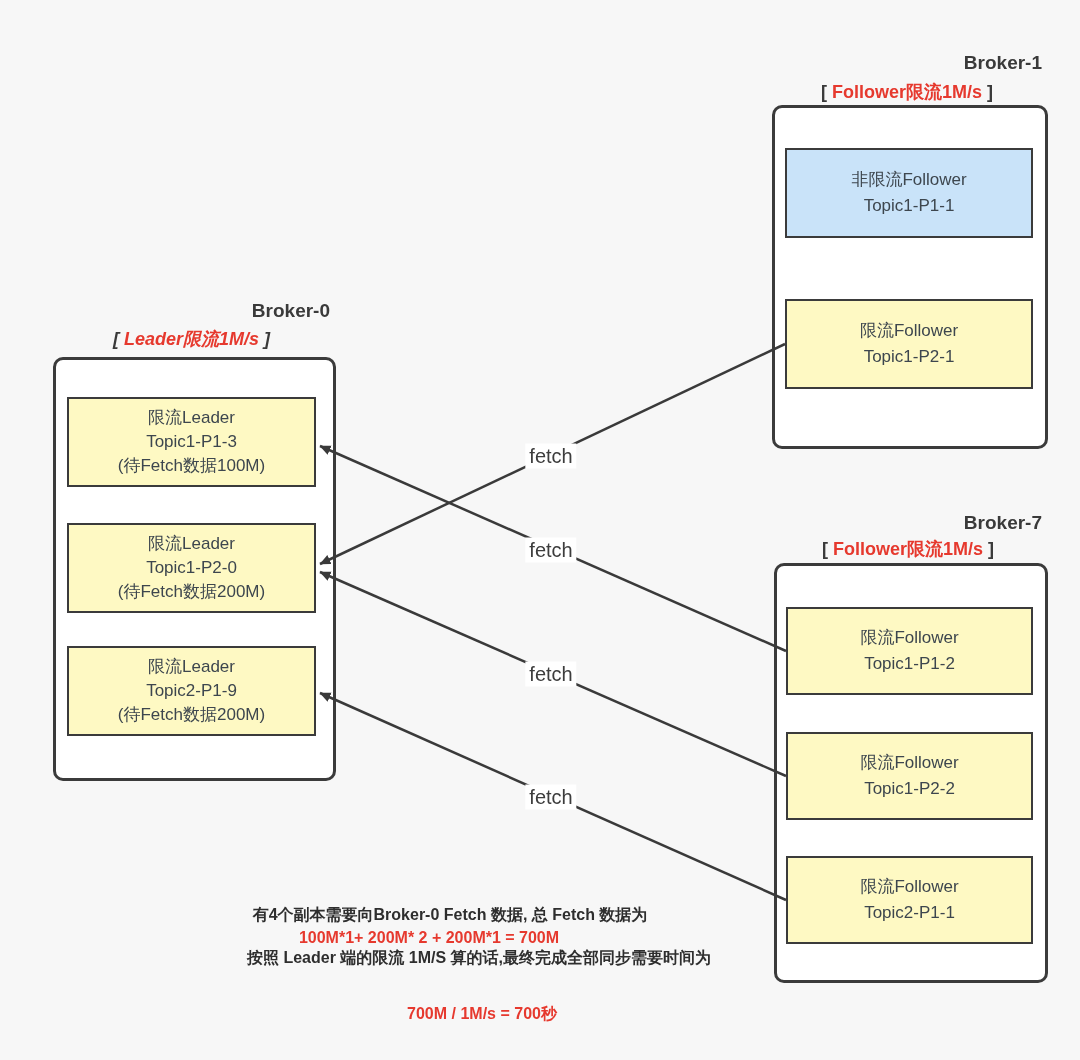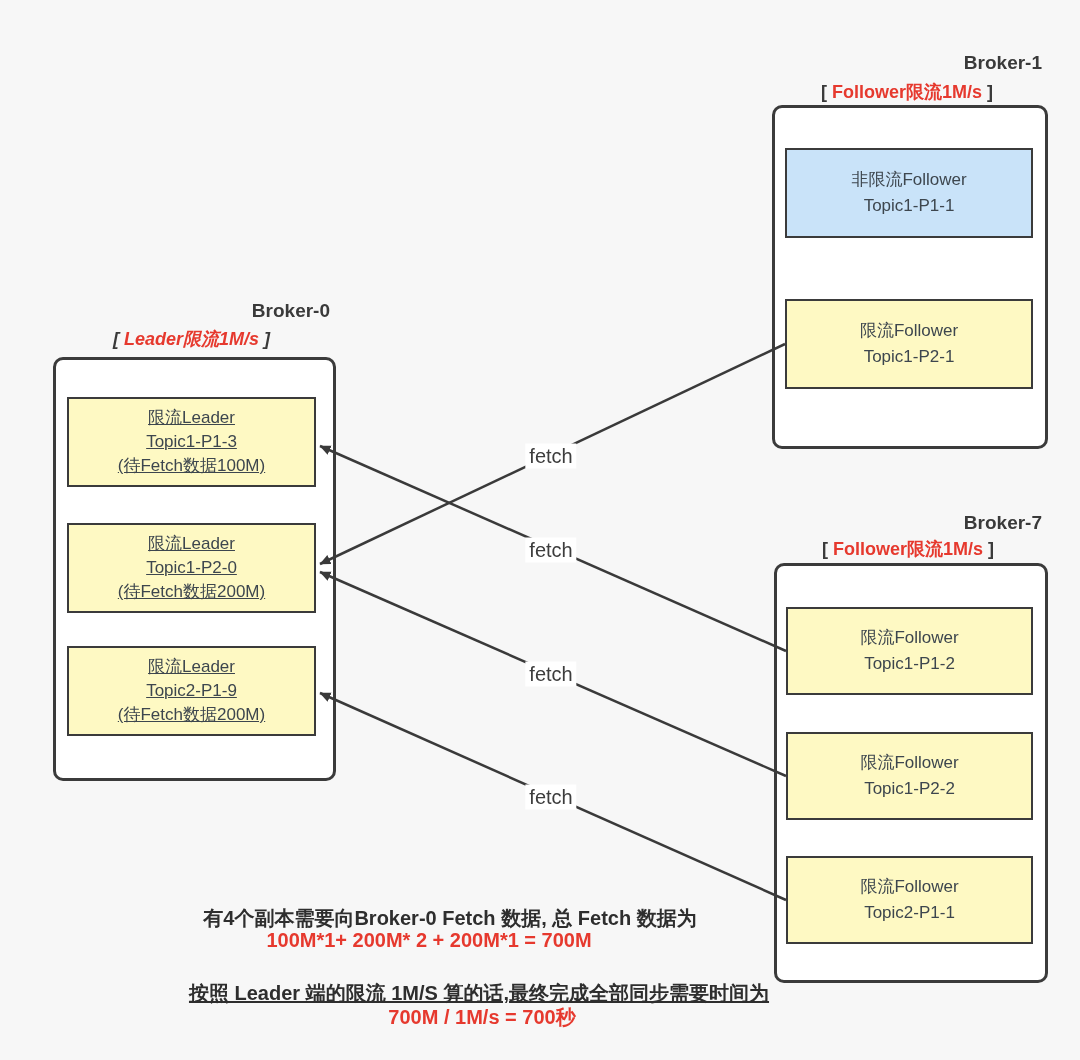--- a/index.html
+++ b/index.html
@@ -31,21 +31,21 @@
     color:#3d464e;
     font-size:17px; line-height:26px;
   }
   .partition.light { background:#c9e3f9; }
   .partition .pline { display:block; }
 
   
   #b0p0 { left:11px; top:37px;  width:249px; height:90px; }
   #b0p1 { left:11px; top:163px; width:249px; height:90px; }
   #b0p2 { left:11px; top:286px; width:249px; height:90px; }
-  #b0p0 .pline, #b0p1 .pline, #b0p2 .pline { line-height:24px;text-decoration:underline; }
+  #b0p0 .pline, #b0p1 .pline, #b0p2 .pline { line-height:24px; }
   
   #b1p0 { left:10px; top:40px;  width:248px; height:90px; }
   #b1p1 { left:10px; top:191px; width:248px; height:90px; }
   
   #b2p0 { left:9px; top:41px;  width:247px; height:88px; }
   #b2p1 { left:9px; top:166px; width:247px; height:88px; }
   #b2p2 { left:9px; top:290px; width:247px; height:88px; }
 
   .broker-title {
     position:absolute; z-index:1;
@@ -85,27 +85,27 @@
   }
   #fetch-0 { left:551px; top:456px; }
   #fetch-1 { left:551px; top:550px; }
   #fetch-2 { left:551px; top:674px; }
   #fetch-3 { left:551px; top:797px; }
 
   .note {
     position:absolute; z-index:1;
     transform:translateX(-50%);
     white-space:nowrap;
-    font-size:20px; font-weight:600;
+    font-size:16px; font-weight:600;
     color:#2e2e2e;
   }
   .note.red { color:#e6392e; }
   #note-0 { left:450px; top:905px;  }
   #note-1 { left:429px; top:929px;  }
-  #note-2 { left:479px; top:980px;text-decoration:underline;  }
+  #note-2 { left:479px; top:948px;  }
   #note-3 { left:482px; top:1004px; }
 </style>
 </head>
 <body>
 
 <div class="broker-title" id="b0-title">Broker-0</div>
 <div class="broker-subtitle" id="b0-subtitle"><span>[</span><span class="red-label">Leader限流1M/s</span><span>]</span></div>
 <div class="broker" id="broker-0">
   <div class="partition" id="b0p0">
     <span class="pline">限流Leader</span>

